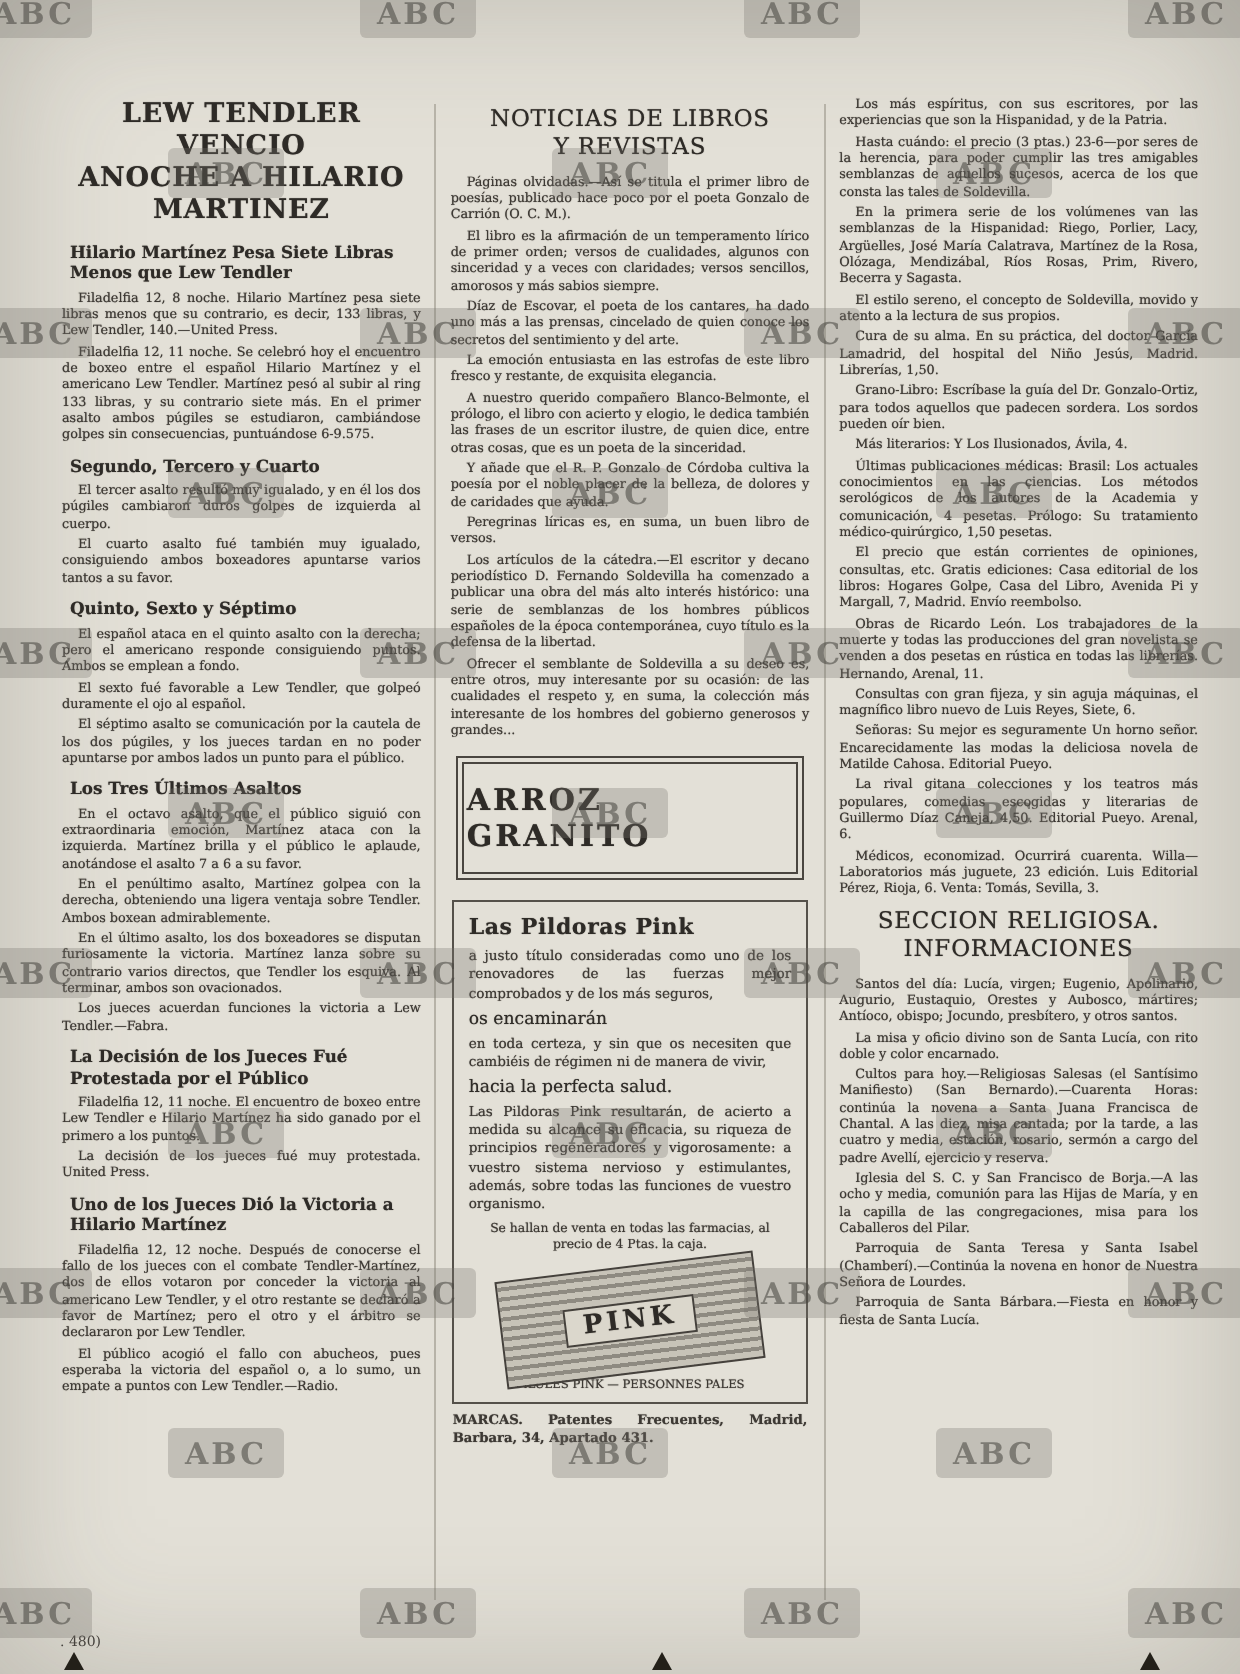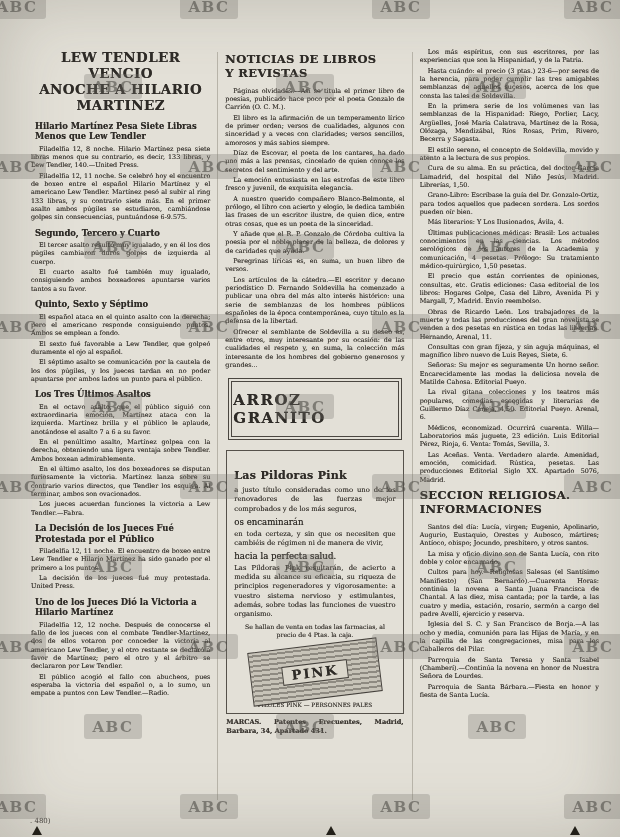--- a/index.html
+++ b/index.html
@@ -14,21 +14,21 @@
   .columns{position:absolute;top:48px;left:24px;right:14px;height:752px;display:flex;}
   .col{flex:1;padding:0 7px;overflow:hidden;}
   .rule{width:1px;background:#b7b3a8;margin-top:4px;}
   
   .blk{text-shadow:0 0 .5px rgba(60,55,48,.75);}
   .blk.headline{
     font-weight:bold;font-size:13.5px;line-height:1.18;text-align:center;
     white-space:pre-line;letter-spacing:.4px;margin:2px 0 7px;color:#2e2b27;
   }
   .blk.headline2{
-    font-weight:bold;font-size:11.5px;line-height:1.25;
+    font-weight:normal;font-size:11.5px;line-height:1.25;text-align:center;
     white-space:pre-line;letter-spacing:.4px;margin:4px 0 6px;color:#2e2b27;
   }
   .blk.subhead{
     font-weight:bold;font-size:8.4px;line-height:1.25;text-align:left;
     margin:6px 4px 3px;color:#2e2b27;
   }
   .blk.para{
     font-size:6.4px;line-height:1.3;text-align:justify;
     text-indent:8px;margin:0 0 2px;
   }
@@ -36,21 +36,21 @@
   .arroz-box{
     border:1px solid #4a4640;outline:1px solid #4a4640;outline-offset:-4px;
     margin:9px 3px 10px;padding:12px 4px;text-align:left;
     font-weight:bold;font-size:15px;letter-spacing:1.5px;color:#2e2b27;
     text-shadow:0 0 .5px rgba(60,55,48,.75);
   }
   .pink-ad{
     border:1px solid #55514a;margin:0 1px;padding:6px 7px 5px;
     text-shadow:0 0 .5px rgba(60,55,48,.75);
   }
-  .pink-title{font-weight:bold;font-size:11px;margin:12px 0 4px;letter-spacing:.3px;color:#2e2b27;}
+  .pink-title{font-weight:bold;font-size:11px;margin:0 0 4px;letter-spacing:.3px;color:#2e2b27;}
   .pink-p{font-size:6.8px;line-height:1.35;text-align:justify;margin:0 0 3px;}
   .pink-bold{font-weight:normal;font-size:8.6px;margin:2px 0 3px;color:#2e2b27;}
   .pink-note{font-size:6.2px;line-height:1.3;text-align:center;margin:4px 6px 2px;}
   .pink-box-illus{
     width:128px;height:52px;margin:6px auto 3px;border:1px solid #45413c;
     transform:rotate(-7deg);
     background:repeating-linear-gradient(0deg,#c7c3b8 0 3px,#8e8a81 3px 5px);
     display:flex;align-items:center;justify-content:center;
   }
   .pink-box-label{
@@ -114,21 +114,21 @@
 
     <div class="rule"></div>
 
     <div class="col">
       <div id="col-mid">
           <div class="blk headline2">NOTICIAS DE LIBROS
 Y REVISTAS</div>
           <div class="blk para">Páginas olvidadas.—Así se titula el primer libro de poesías, publicado hace poco por el poeta Gonzalo de Carrión (O. C. M.).</div>
           <div class="blk para">El libro es la afirmación de un temperamento lírico de primer orden; versos de cualidades, algunos con sinceridad y a veces con claridades; versos sencillos, amorosos y más sabios siempre.</div>
           <div class="blk para">Díaz de Escovar, el poeta de los cantares, ha dado uno más a las prensas, cincelado de quien conoce los secretos del sentimiento y del arte.</div>
-          <div class="blk para">La emoción entusiasta en las estrofas de este libro fresco y juvenil, de exquisita elegancia.</div>
+          <div class="blk para">La emoción entusiasta en las estrofas de este libro fresco y restante, de exquisita elegancia.</div>
           <div class="blk para">A nuestro querido compañero Blanco-Belmonte, el prólogo, el libro con acierto y elogio, le dedica también las frases de un escritor ilustre, de quien dice, entre otras cosas, que es un poeta de la sinceridad.</div>
           <div class="blk para">Y añade que el R. P. Gonzalo de Córdoba cultiva la poesía por el noble placer de la belleza, de dolores y de caridades que ayuda.</div>
           <div class="blk para">Peregrinas líricas es, en suma, un buen libro de versos.</div>
           <div class="blk para">Los artículos de la cátedra.—El escritor y decano periodístico D. Fernando Soldevilla ha comenzado a publicar una obra del más alto interés histórico: una serie de semblanzas de los hombres públicos españoles de la época contemporánea, cuyo título es la defensa de la libertad.</div>
           <div class="blk para">Ofrecer el semblante de Soldevilla a su deseo es, entre otros, muy interesante por su ocasión: de las cualidades el respeto y, en suma, la colección más interesante de los hombres del gobierno generosos y grandes...</div>
         </div>
 
       <div class="arroz-box">
         <span>ARROZ GRANITO</span>
       </div>
@@ -160,21 +160,20 @@
         <div class="blk para">Cura de su alma. En su práctica, del doctor García Lamadrid, del hospital del Niño Jesús, Madrid. Librerías, 1,50.</div>
         <div class="blk para">Grano-Libro: Escríbase la guía del Dr. Gonzalo-Ortiz, para todos aquellos que padecen sordera. Los sordos pueden oír bien.</div>
         <div class="blk para">Más literarios: Y Los Ilusionados, Ávila, 4.</div>
         <div class="blk para">Últimas publicaciones médicas: Brasil: Los actuales conocimientos en las ciencias. Los métodos serológicos de los autores de la Academia y comunicación, 4 pesetas. Prólogo: Su tratamiento médico-quirúrgico, 1,50 pesetas.</div>
         <div class="blk para">El precio que están corrientes de opiniones, consultas, etc. Gratis ediciones: Casa editorial de los libros: Hogares Golpe, Casa del Libro, Avenida Pi y Margall, 7, Madrid. Envío reembolso.</div>
         <div class="blk para">Obras de Ricardo León. Los trabajadores de la muerte y todas las producciones del gran novelista se venden a dos pesetas en rústica en todas las librerías. Hernando, Arenal, 11.</div>
         <div class="blk para">Consultas con gran fijeza, y sin aguja máquinas, el magnífico libro nuevo de Luis Reyes, Siete, 6.</div>
         <div class="blk para">Señoras: Su mejor es seguramente Un horno señor. Encarecidamente las modas la deliciosa novela de Matilde Cahosa. Editorial Pueyo.</div>
         <div class="blk para">La rival gitana colecciones y los teatros más populares, comedias escogidas y literarias de Guillermo Díaz Caneja, 4,50. Editorial Pueyo. Arenal, 6.</div>
         <div class="blk para">Médicos, economizad. Ocurrirá cuarenta. Willa—Laboratorios más juguete, 23 edición. Luis Editorial Pérez, Rioja, 6. Venta: Tomás, Sevilla, 3.</div>
-        <div class="blk para">Las Aceñas. Venta. Verdadero alarde. Amenidad, emoción, comicidad. Rústica, pesetas. Las producciones Editorial Siglo XX. Apartado 5076, Madrid.</div>
         <div class="blk headline2">SECCION RELIGIOSA.
 INFORMACIONES</div>
         <div class="blk para">Santos del día: Lucía, virgen; Eugenio, Apolinario, Augurio, Eustaquio, Orestes y Aubosco, mártires; Antíoco, obispo; Jocundo, presbítero, y otros santos.</div>
         <div class="blk para">La misa y oficio divino son de Santa Lucía, con rito doble y color encarnado.</div>
         <div class="blk para">Cultos para hoy.—Religiosas Salesas (el Santísimo Manifiesto) (San Bernardo).—Cuarenta Horas: continúa la novena a Santa Juana Francisca de Chantal. A las diez, misa cantada; por la tarde, a las cuatro y media, estación, rosario, sermón a cargo del padre Avellí, ejercicio y reserva.</div>
         <div class="blk para">Iglesia del S. C. y San Francisco de Borja.—A las ocho y media, comunión para las Hijas de María, y en la capilla de las congregaciones, misa para los Caballeros del Pilar.</div>
         <div class="blk para">Parroquia de Santa Teresa y Santa Isabel (Chamberí).—Continúa la novena en honor de Nuestra Señora de Lourdes.</div>
         <div class="blk para">Parroquia de Santa Bárbara.—Fiesta en honor y fiesta de Santa Lucía.</div>
       </div>
 

